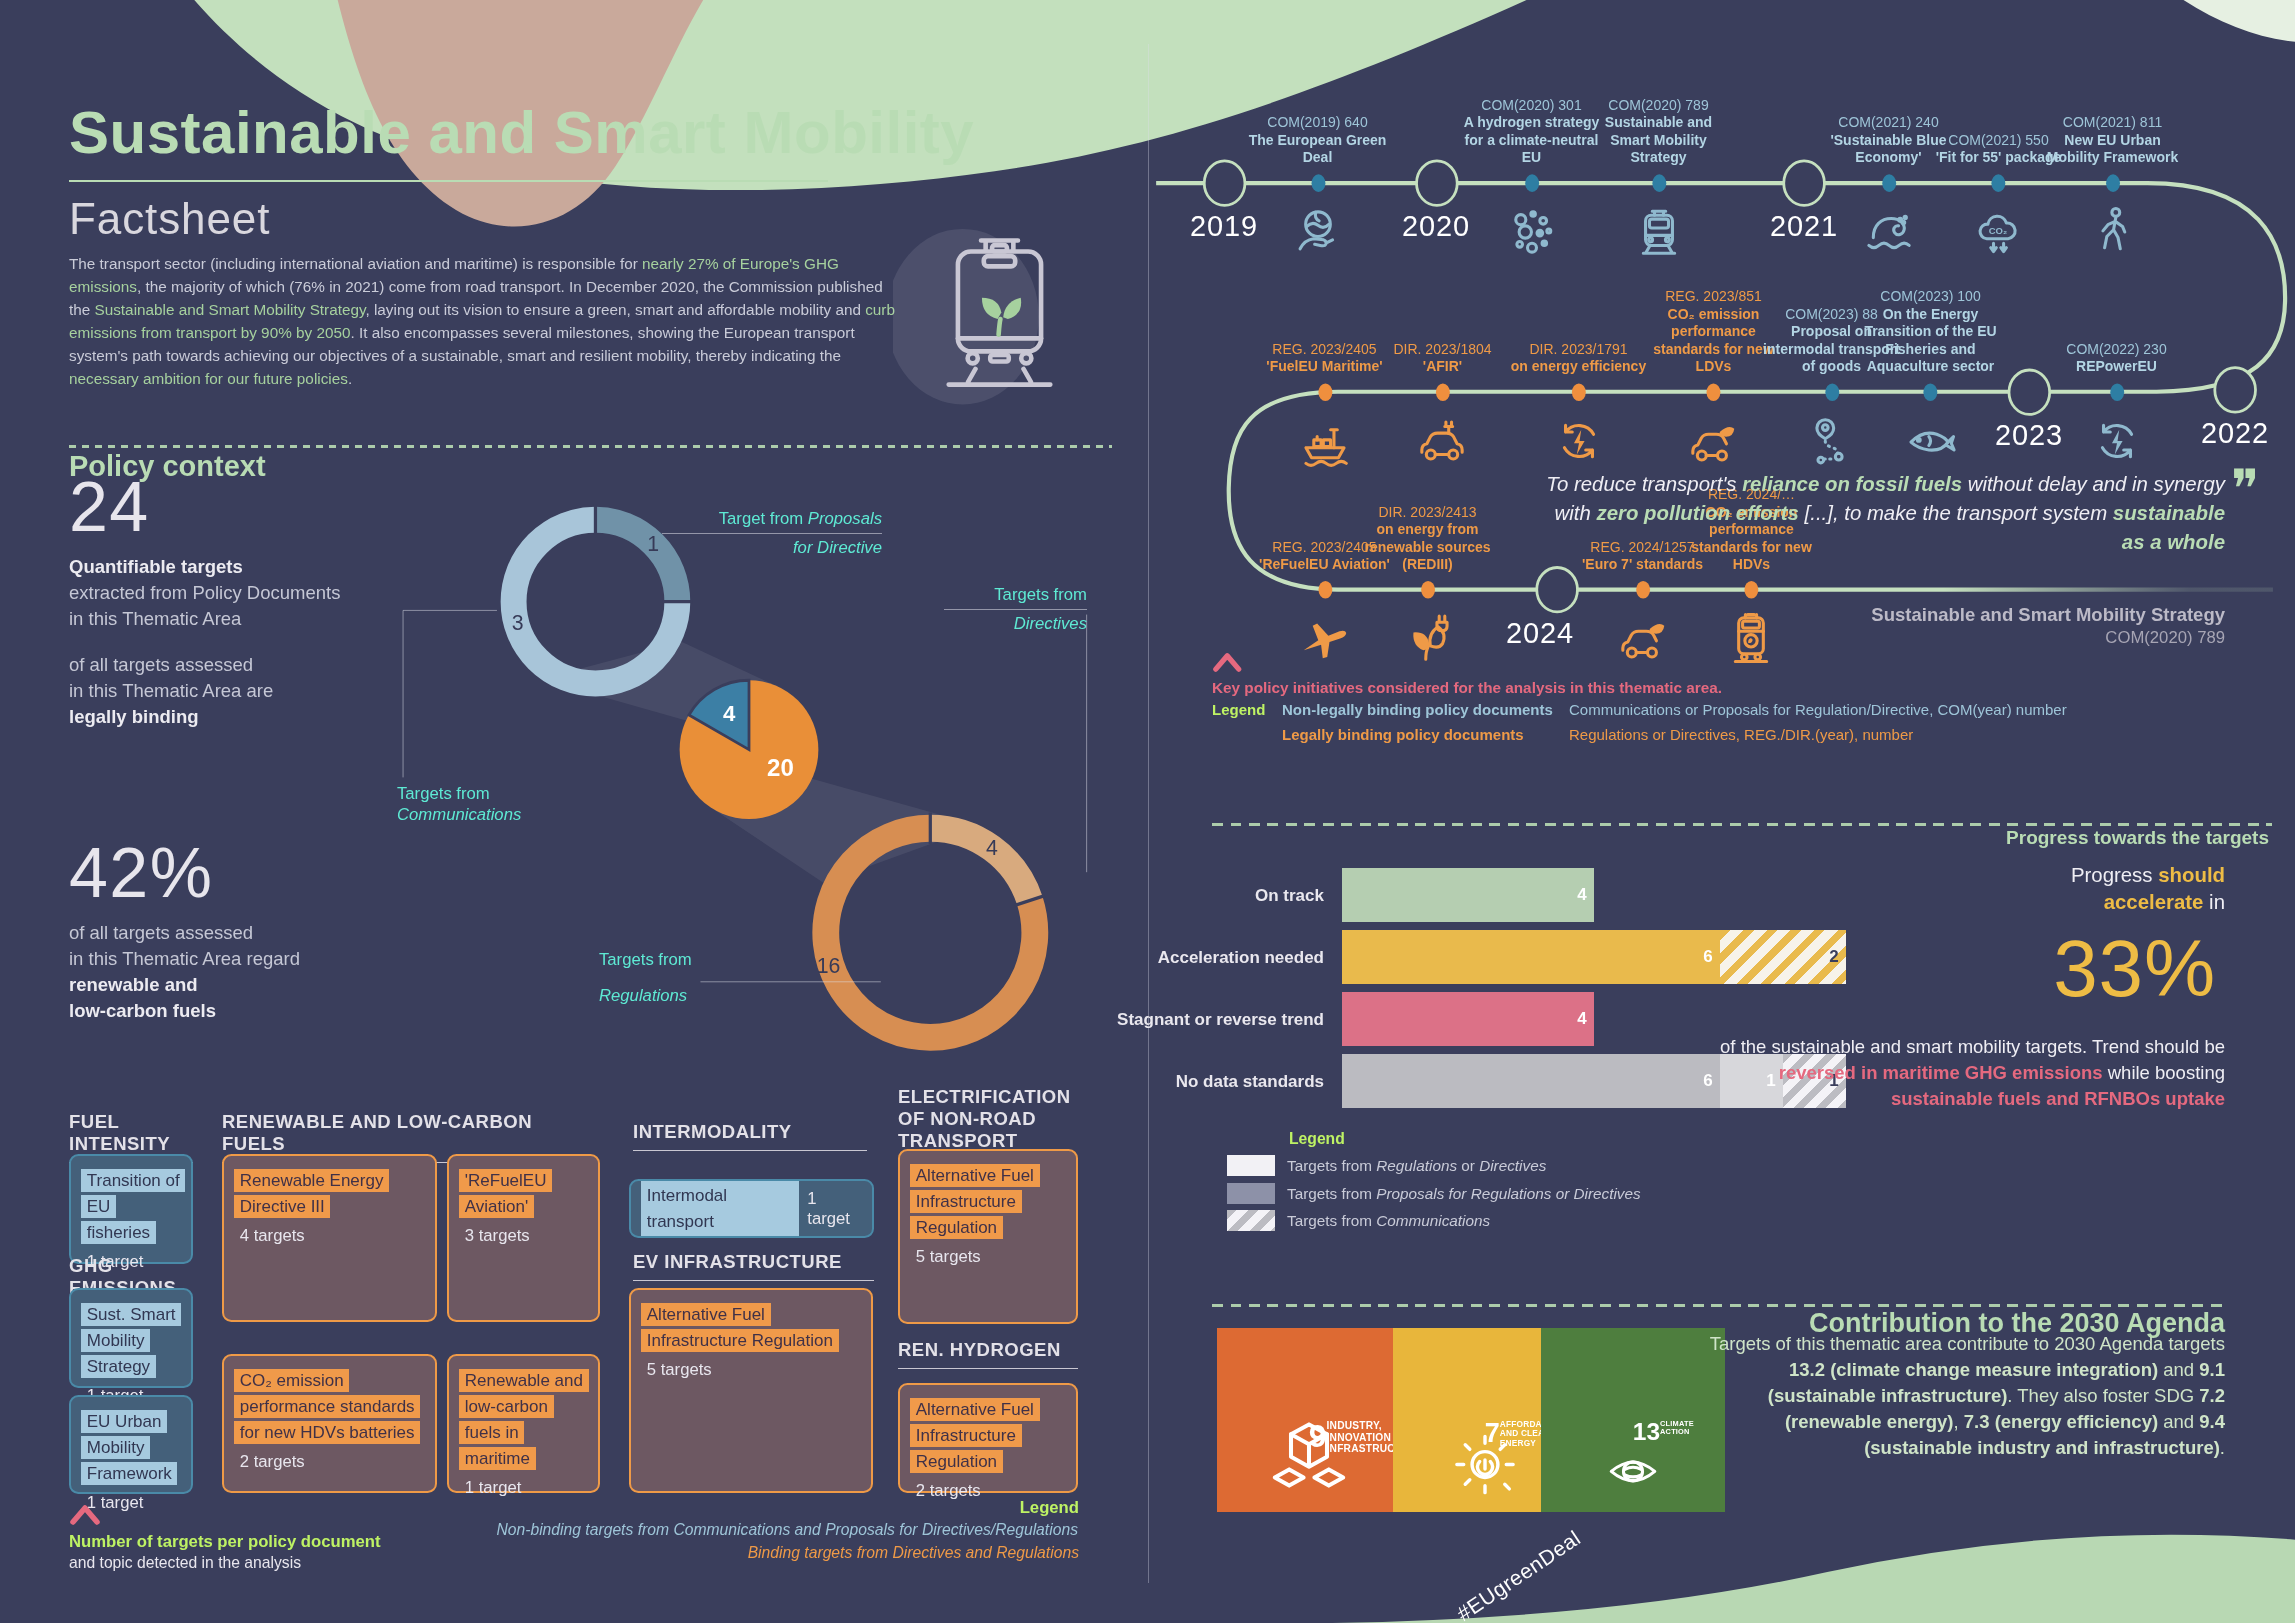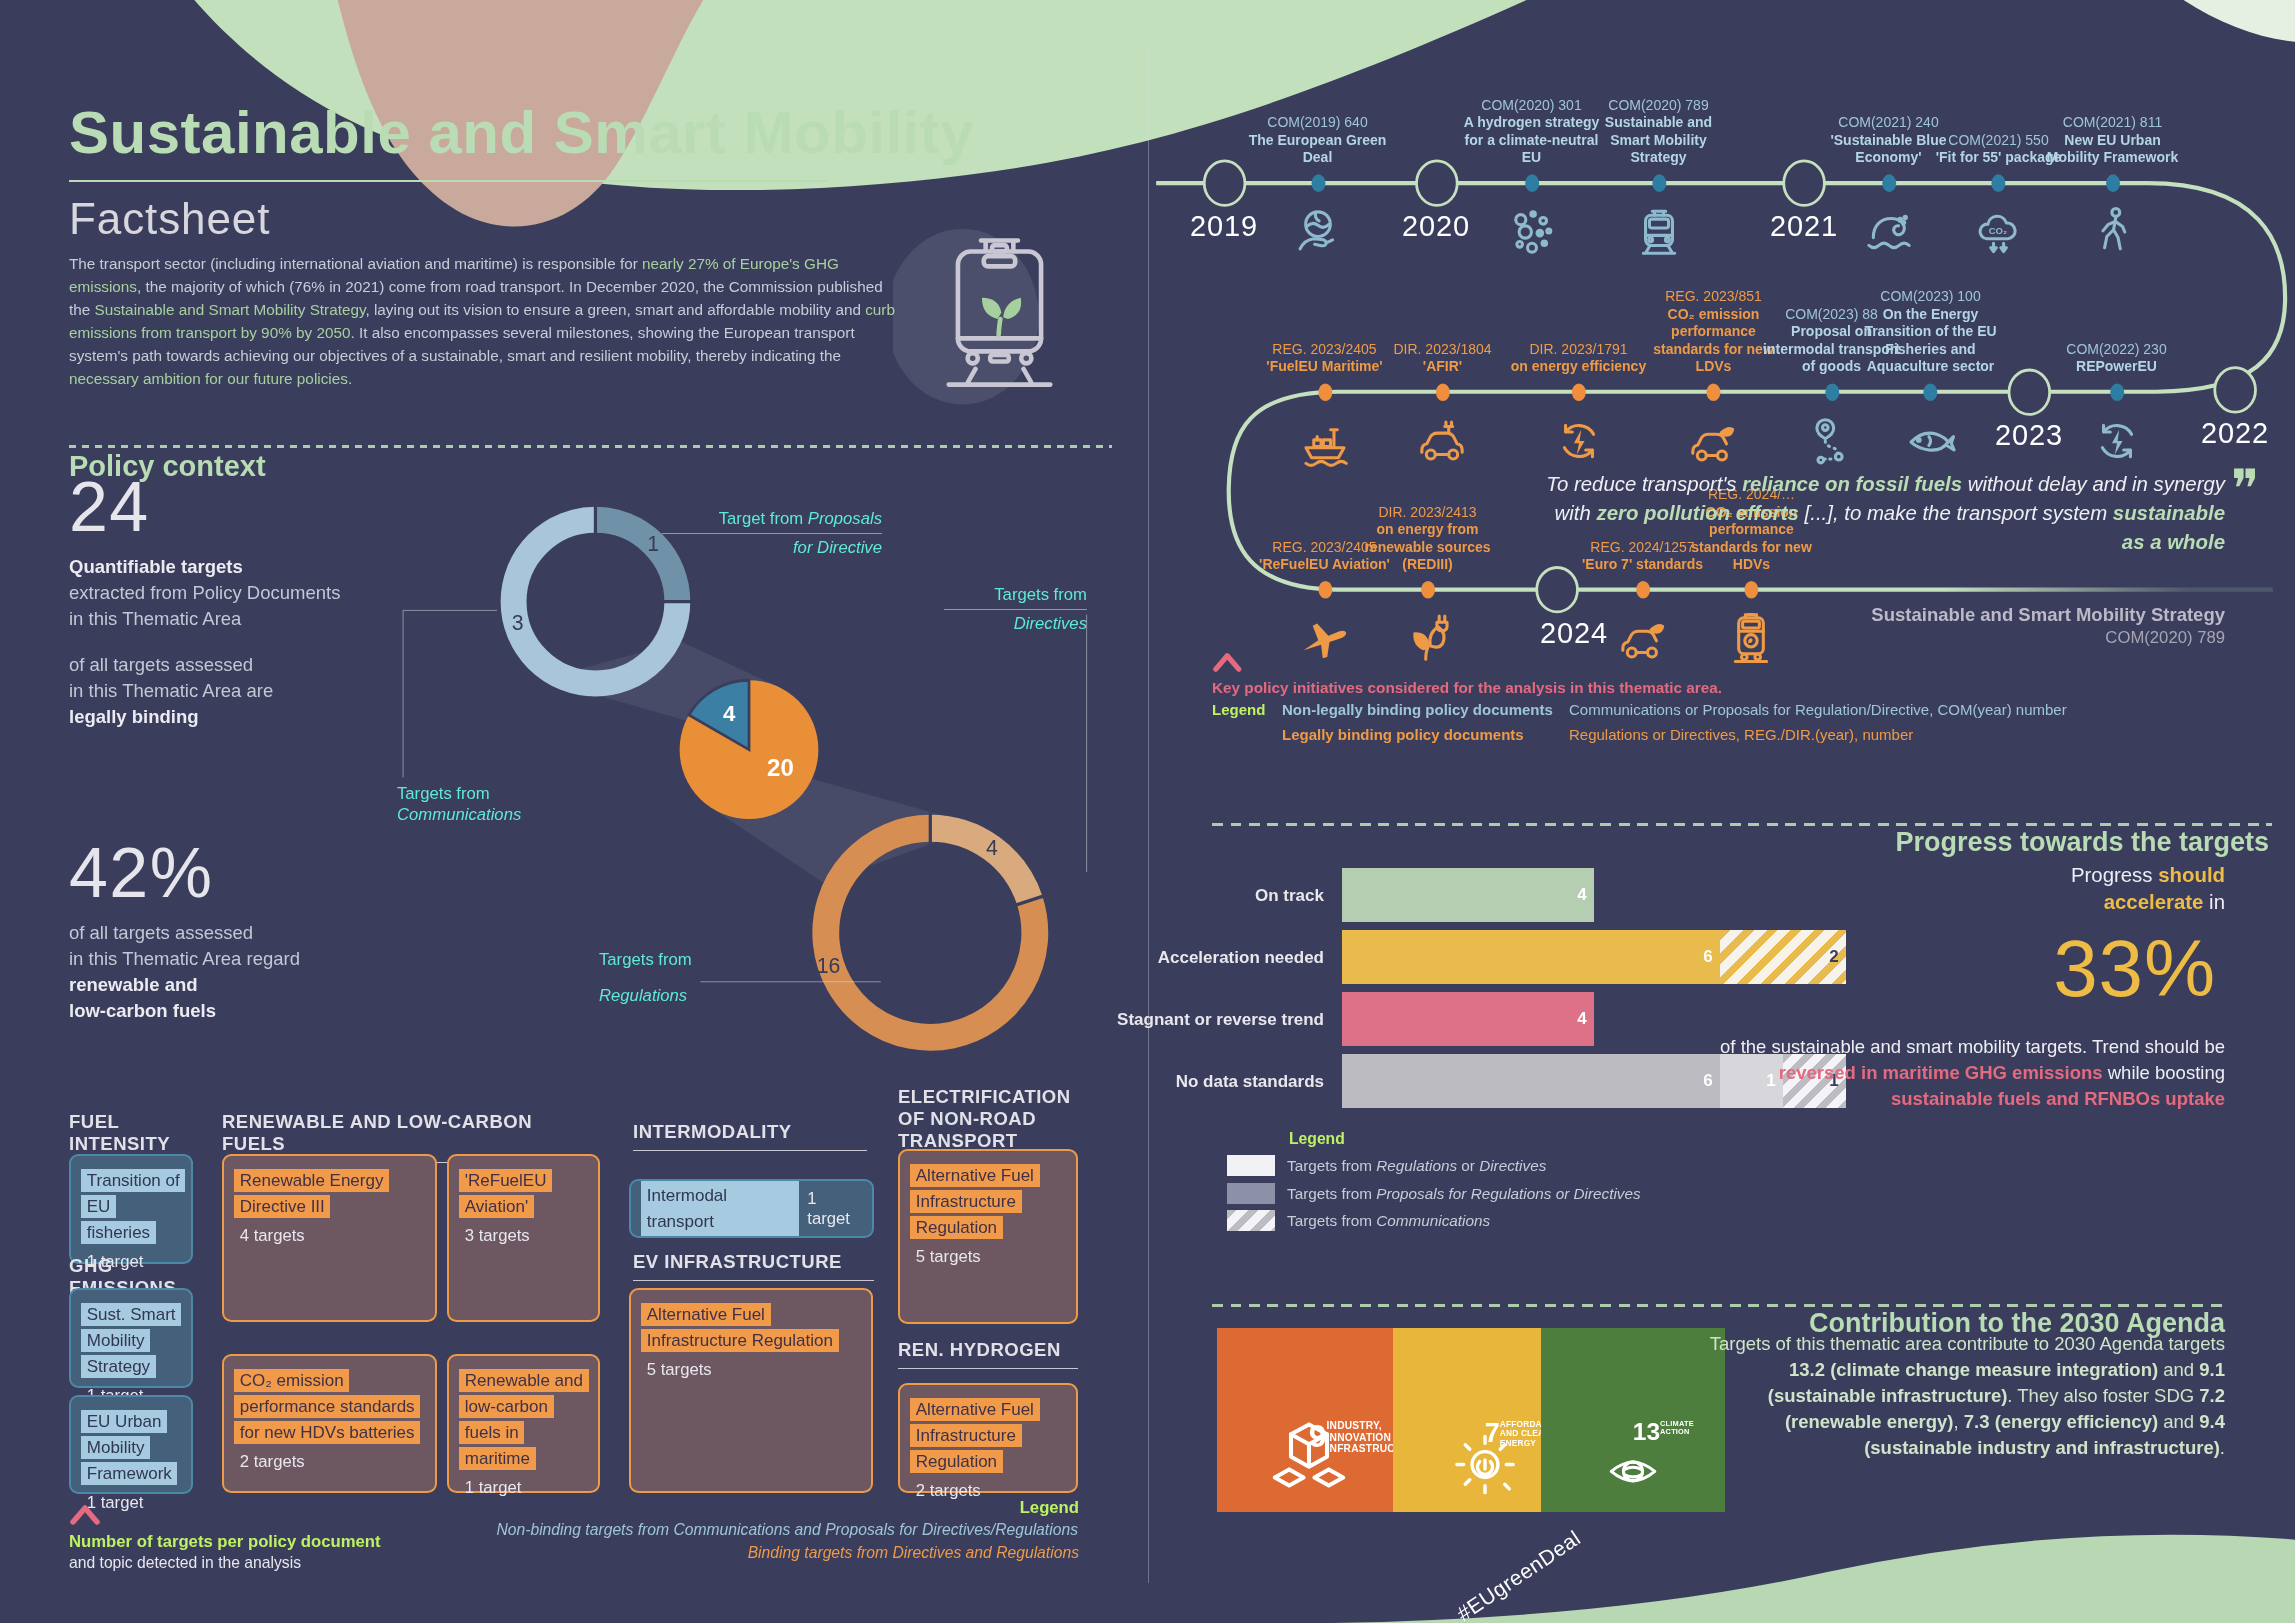--- a/index.html
+++ b/index.html
@@ -341,21 +341,21 @@
           <circle cx="62" cy="84" r="5"></circle>
           <path d="M22 92 h56 M40 14 v-6 M60 14 v-6 M44 8 h12"></path>
         </svg></div>
     </div>
   <div id="tl-years">
       <div class="year-label abs" style="left: 1173px; top: 210px; width: 102px; text-align: center;">2019</div>
       <div class="year-label abs" style="left: 1385px; top: 210px; width: 102px; text-align: center;">2020</div>
       <div class="year-label abs" style="left: 1753px; top: 210px; width: 102px; text-align: center;">2021</div>
       <div class="year-label abs" style="left: 2184px; top: 417px; width: 102px; text-align: center;">2022</div>
       <div class="year-label abs" style="left: 1978px; top: 419px; width: 102px; text-align: center;">2023</div>
-      <div class="year-label abs" style="left: 1506px; top: 617px; width: 102px; text-align: right;">2024</div>
+      <div class="year-label abs" style="left: 1506px; top: 617px; width: 102px; text-align: left;">2024</div>
     </div>
   <div class="abs" style="left:1943px;top:584px;width:329px;height:12px;background:linear-gradient(90deg,rgba(58,62,92,0),rgba(58,62,92,.85) 75%);"></div>
 
   <svg class="abs" style="left:1212px;top:651px;" width="30.5" height="22" viewBox="0 0 64 46">
       <path d="M8 38 L32 10 L56 38" stroke="#e5697f" stroke-width="11" fill="none" stroke-linecap="round" stroke-linejoin="round"></path>
     </svg>
   <div class="abs pink" style="left:1212px;top:679px;font-size:15.3px;font-weight:700;">Key policy initiatives considered for the analysis in this thematic area.</div>
   <div class="abs note-title" style="left:1212px;top:701px;font-size:15px;">Legend</div>
   <div id="tl-legend">
       <div class="abs leg-blue" style="left: 1282px; top: 701px; font-size: 15px; font-weight: 700;">Non-legally binding policy documents</div>
@@ -364,21 +364,21 @@
       <div class="abs leg-orange" style="left: 1569px; top: 726px; font-size: 15px; font-weight: 400;">Regulations or Directives, REG./DIR.(year), number</div>
     </div>
 
   <div id="quote" class="abs" style="right:70px;top:470px;width:694px;"><span>To reduce transport's </span><span class="em">reliance on fossil fuels</span><span> without delay and in synergy with </span><span class="em">zero pollution efforts</span><span> [...], to make the transport system </span><span class="em">sustainable as a whole</span></div>
   <div id="quote-mark" class="abs" style="left:2231px;top:466px;">❞</div>
   <div id="quote-attr" class="abs" style="right:70px;top:602px;width:555px;">
     <div class="a1">Sustainable and Smart Mobility Strategy</div>
     <div class="a2">COM(2020) 789</div>
   </div>
 
-  <div class="abs h-green" style="right:26px;top:783px;font-size:27px;">Progress towards the targets</div>
+  <div class="abs h-green" style="right:26px;top:783px;font-size:19px;">Progress towards the targets</div>
   <div class="abs dash-r" style="left:1212px;top:823px;width:1060px;"></div>
   <div id="prog-chart">
       <div class="bar-label abs" style="left: 1102px; top: 868px; width: 222px; height: 54px;">On track</div>
       <div class="bar-row abs" style="left: 1342px; top: 868px;">
         <div class="bar-seg" style="width: 252px; background: rgb(181, 206, 177); color: rgb(255, 255, 255);">4</div>
       </div>
       <div class="bar-label abs" style="left: 1102px; top: 930px; width: 222px; height: 54px;">Acceleration needed</div>
       <div class="bar-row abs" style="left: 1342px; top: 930px;">
         <div class="bar-seg" style="width: 378px; background: rgb(233, 186, 76); color: rgb(255, 255, 255);">6</div>
         <div class="bar-seg hatch-yellow" style="width: 126px; color: rgb(58, 62, 92);">2</div>

